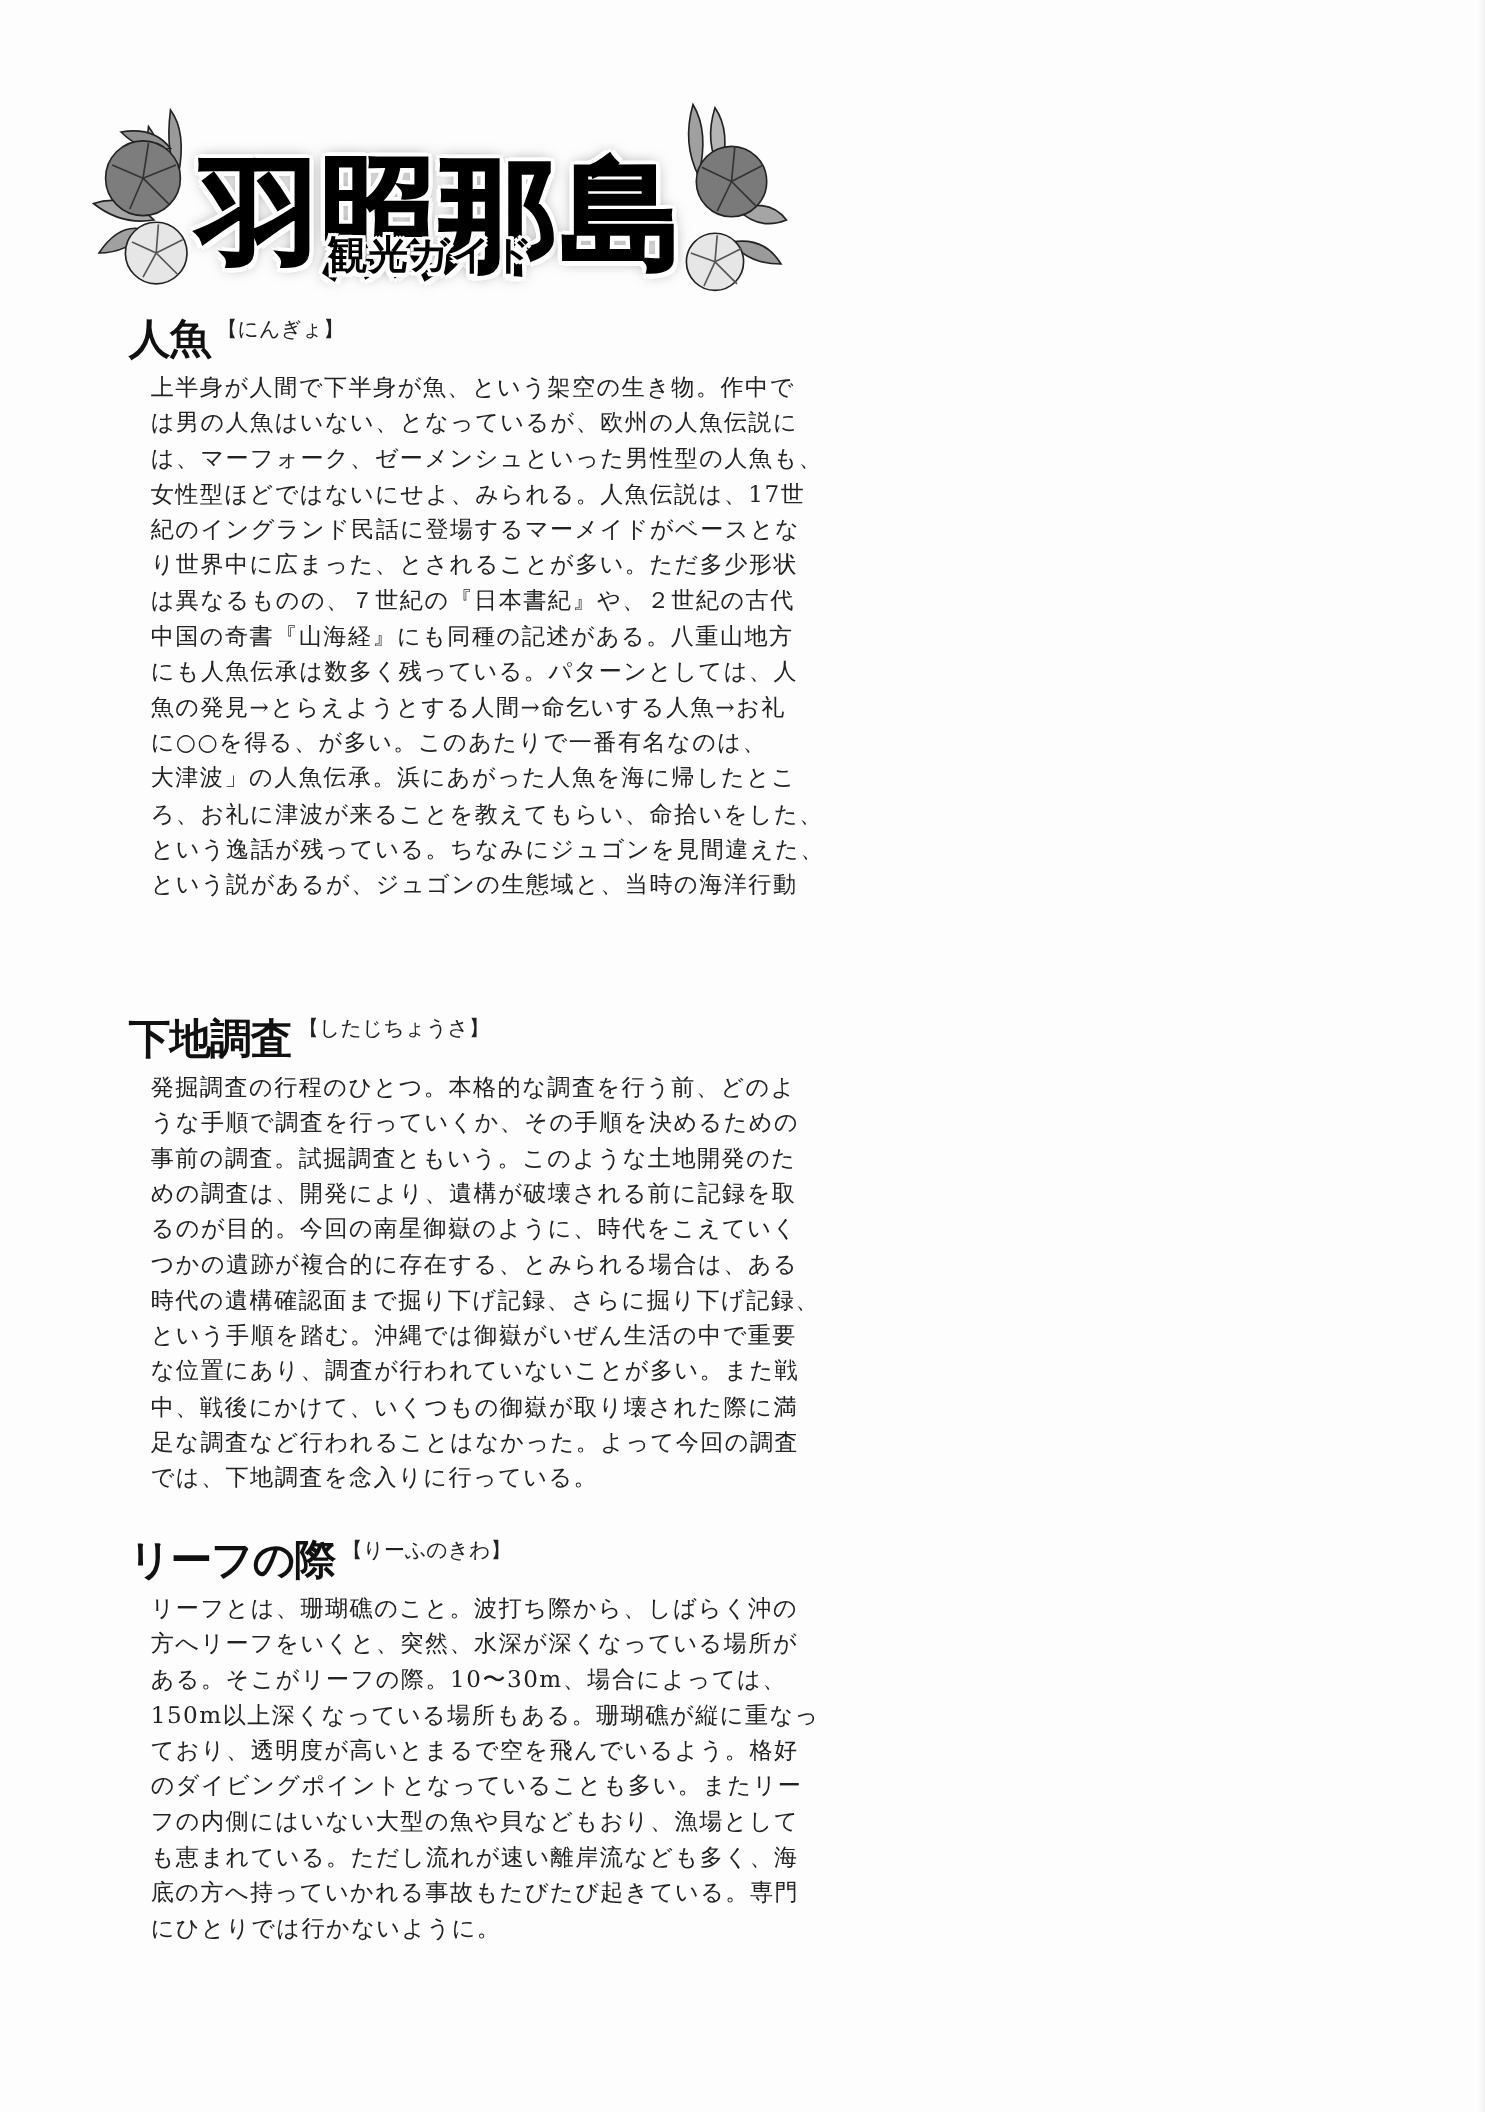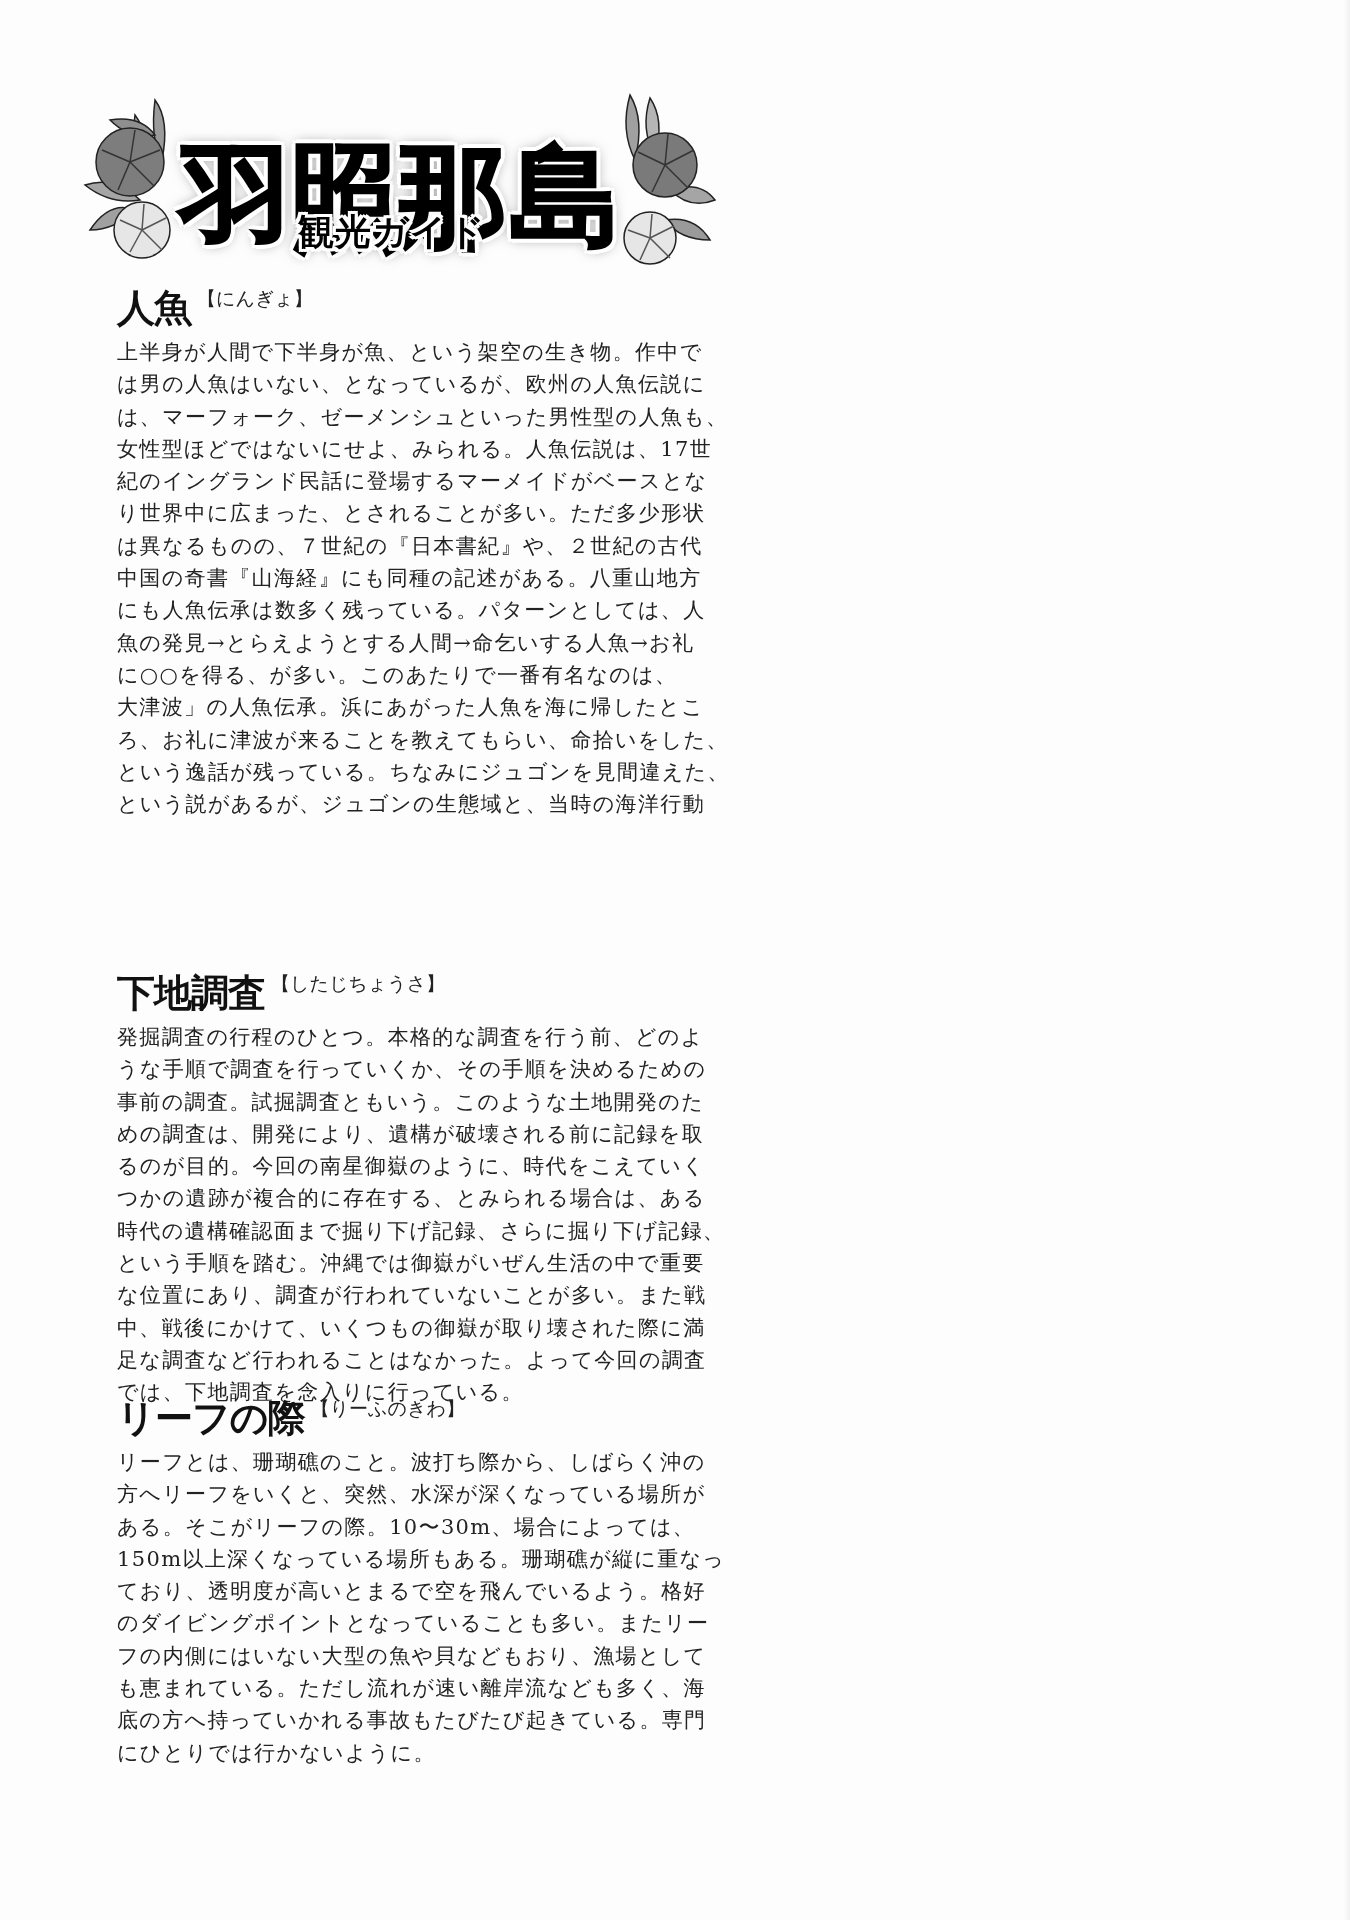--- a/index.html
+++ b/index.html
@@ -47,21 +47,21 @@
     font-family:"DejaVu Serif", serif; font-weight:bold; font-size:38px; line-height:44px;
     color:#111; letter-spacing:-1px;
   }
   .entry-reading {
     font-family:"DejaVu Serif", serif; font-size:19px; color:#222; margin-left:6px;
   }
   .entry-body {
     font-family:"DejaVu Serif", serif; font-size:21px; line-height:32.3px; color:#222;
     text-align:justify; letter-spacing:1.35px; margin:0;
   }
-  .entry-body .line { display:block; white-space:nowrap; }
+  .entry-body .line { display:block; white-space:nowrap;margin-left:20px; }
 </style>
 </head>
 <body>
 
 <div class="right-edge"></div>
 
 <div class="logo">
   <svg class="flowers-left" width="120" height="180" viewBox="0 0 120 180">
     <g stroke="#222" stroke-width="1.5">
       <path d="M75 10 Q90 30 82 70 Q70 50 75 10Z" fill="#9a9a9a"></path>
@@ -113,21 +113,21 @@
     <span class="line">にも人魚伝承は数多く残っている。パターンとしては、人</span>
     <span class="line">魚の発見→とらえようとする人間→命乞いする人魚→お礼</span>
     <span class="line">に○○を得る、が多い。このあたりで一番有名なのは、</span>
     <span class="line">大津波」の人魚伝承。浜にあがった人魚を海に帰したとこ</span>
     <span class="line">ろ、お礼に津波が来ることを教えてもらい、命拾いをした、</span>
     <span class="line">という逸話が残っている。ちなみにジュゴンを見間違えた、</span>
     <span class="line">という説があるが、ジュゴンの生態域と、当時の海洋行動</span>
   </div>
 </div>
 
-<div class="entry" style="top:971px;">
+<div class="entry" style="top:922px;">
   <div class="entry-head">
     <span class="entry-term">下地調査</span>
     <span class="entry-reading">【したじちょうさ】</span>
   </div>
   <div class="entry-body">
     <span class="line">発掘調査の行程のひとつ。本格的な調査を行う前、どのよ</span>
     <span class="line">うな手順で調査を行っていくか、その手順を決めるための</span>
     <span class="line">事前の調査。試掘調査ともいう。このような土地開発のた</span>
     <span class="line">めの調査は、開発により、遺構が破壊される前に記録を取</span>
     <span class="line">るのが目的。今回の南星御嶽のように、時代をこえていく</span>

